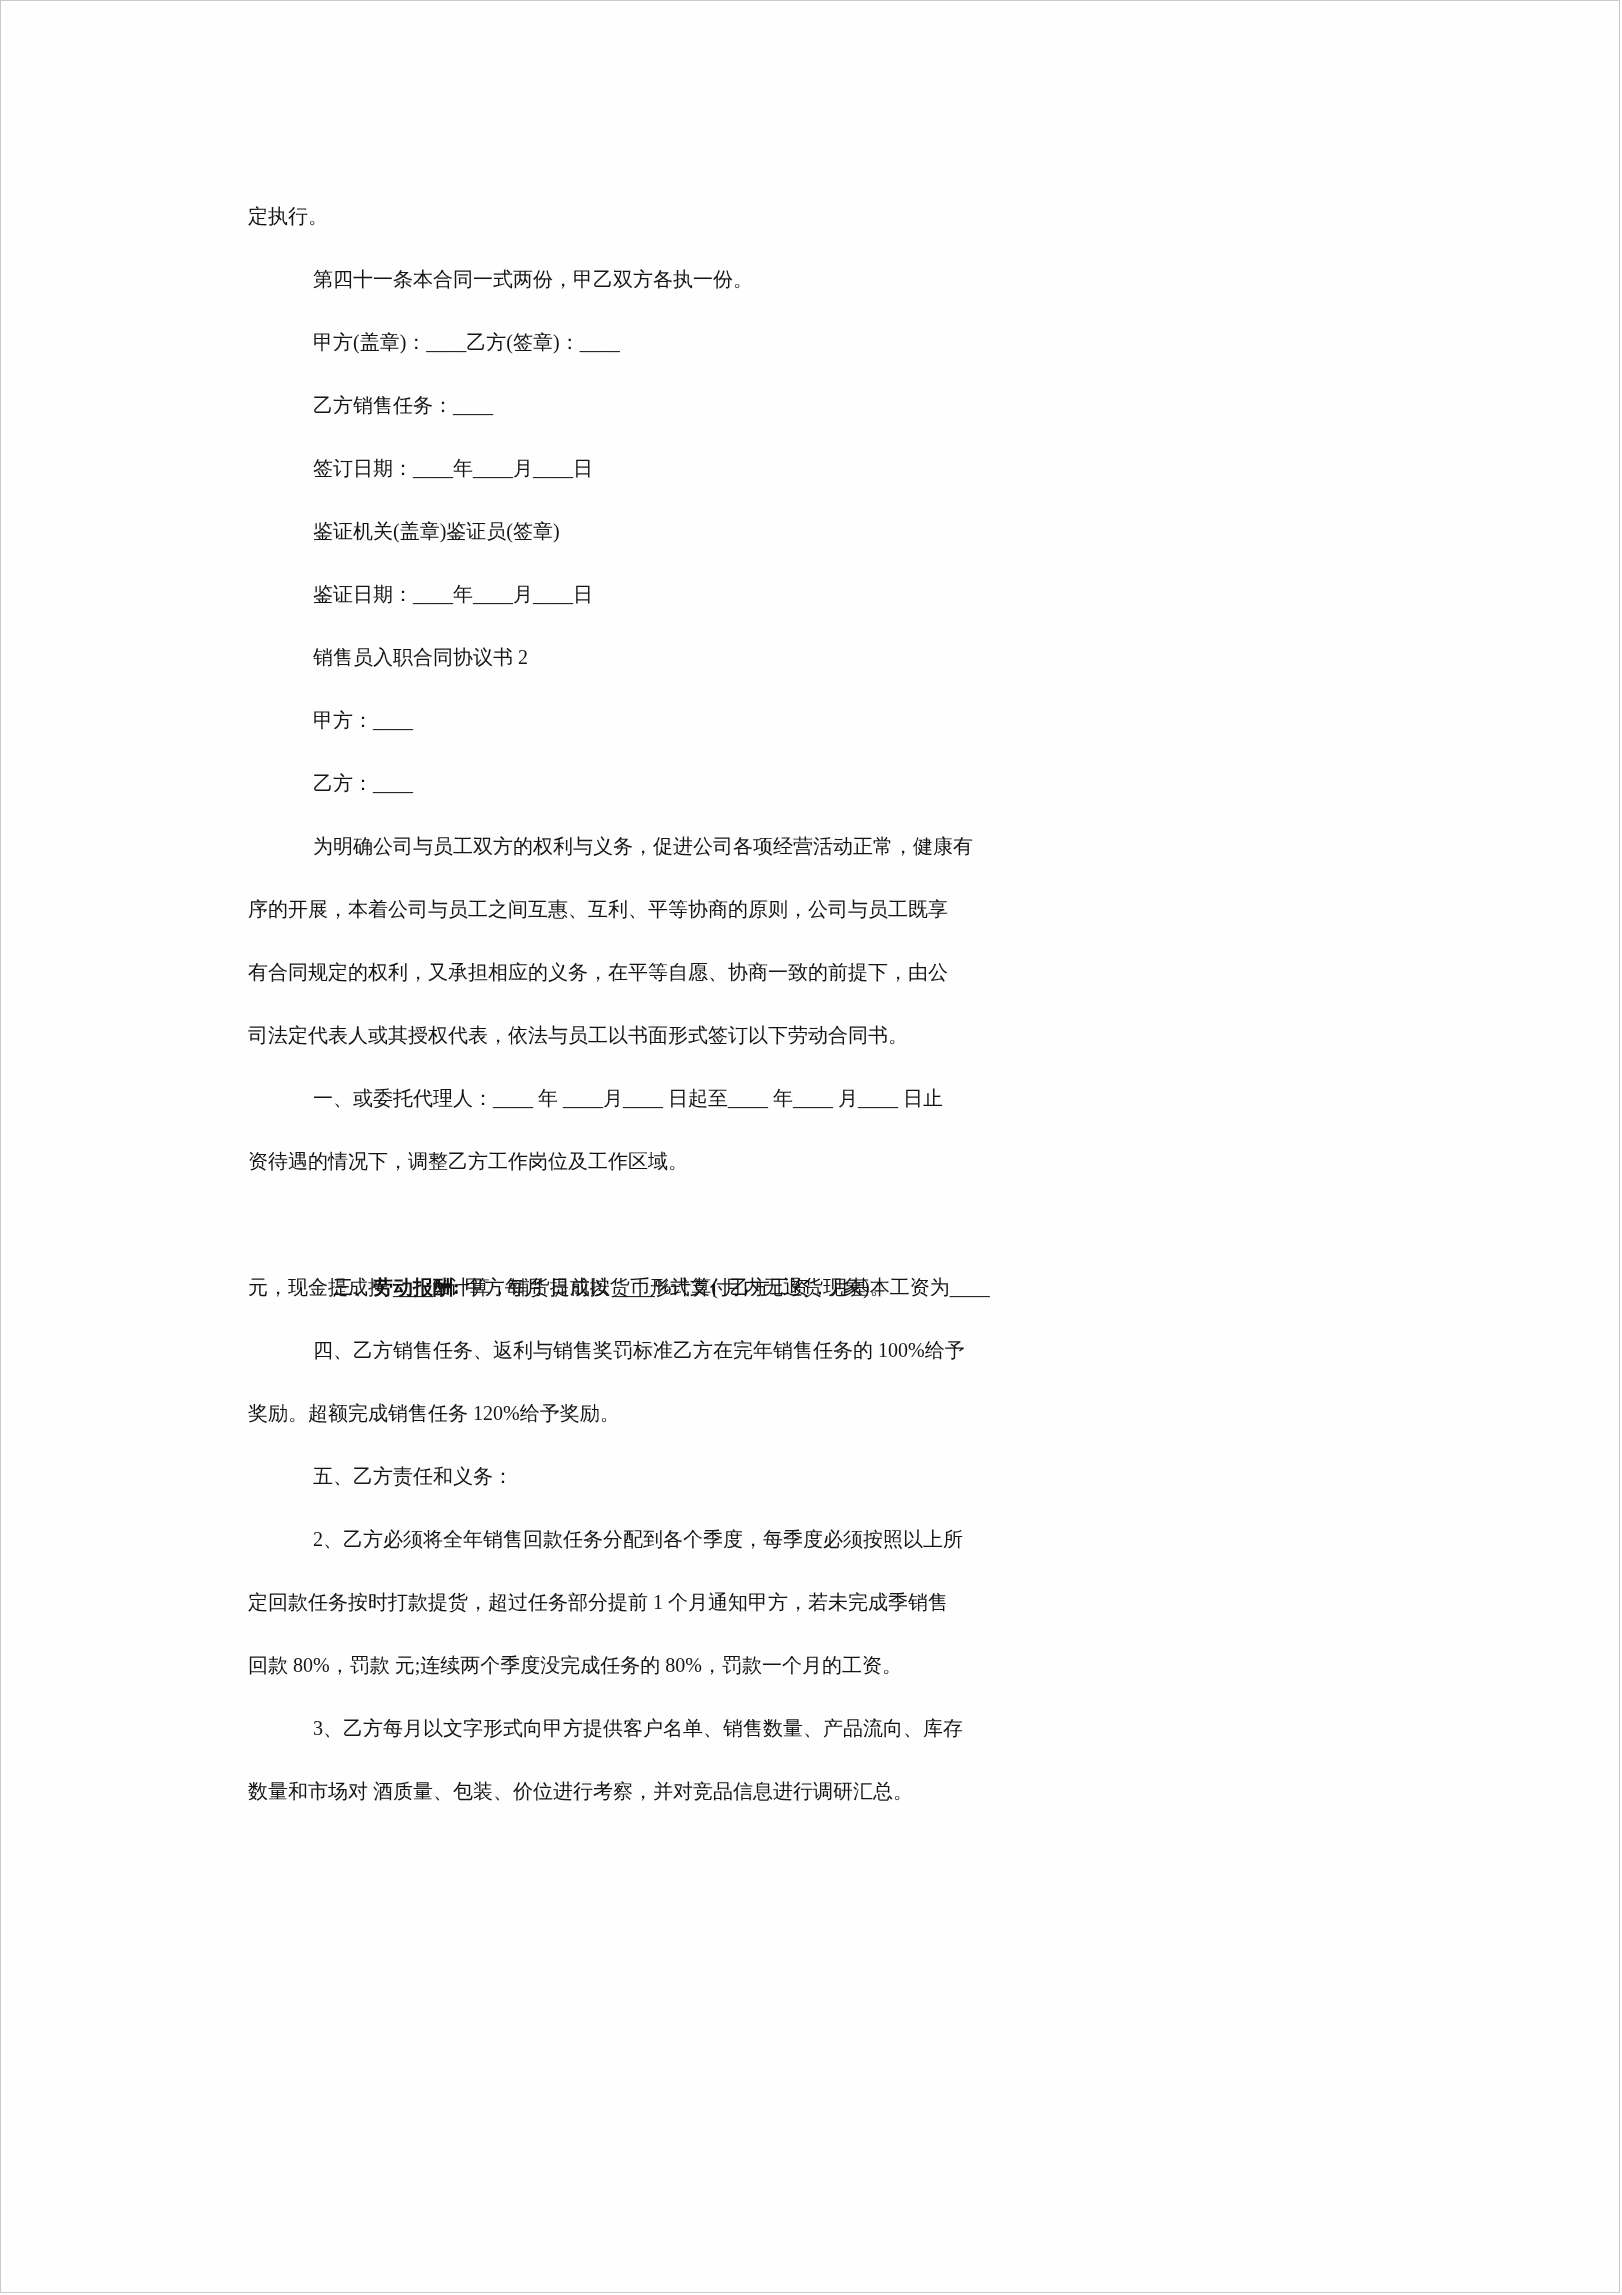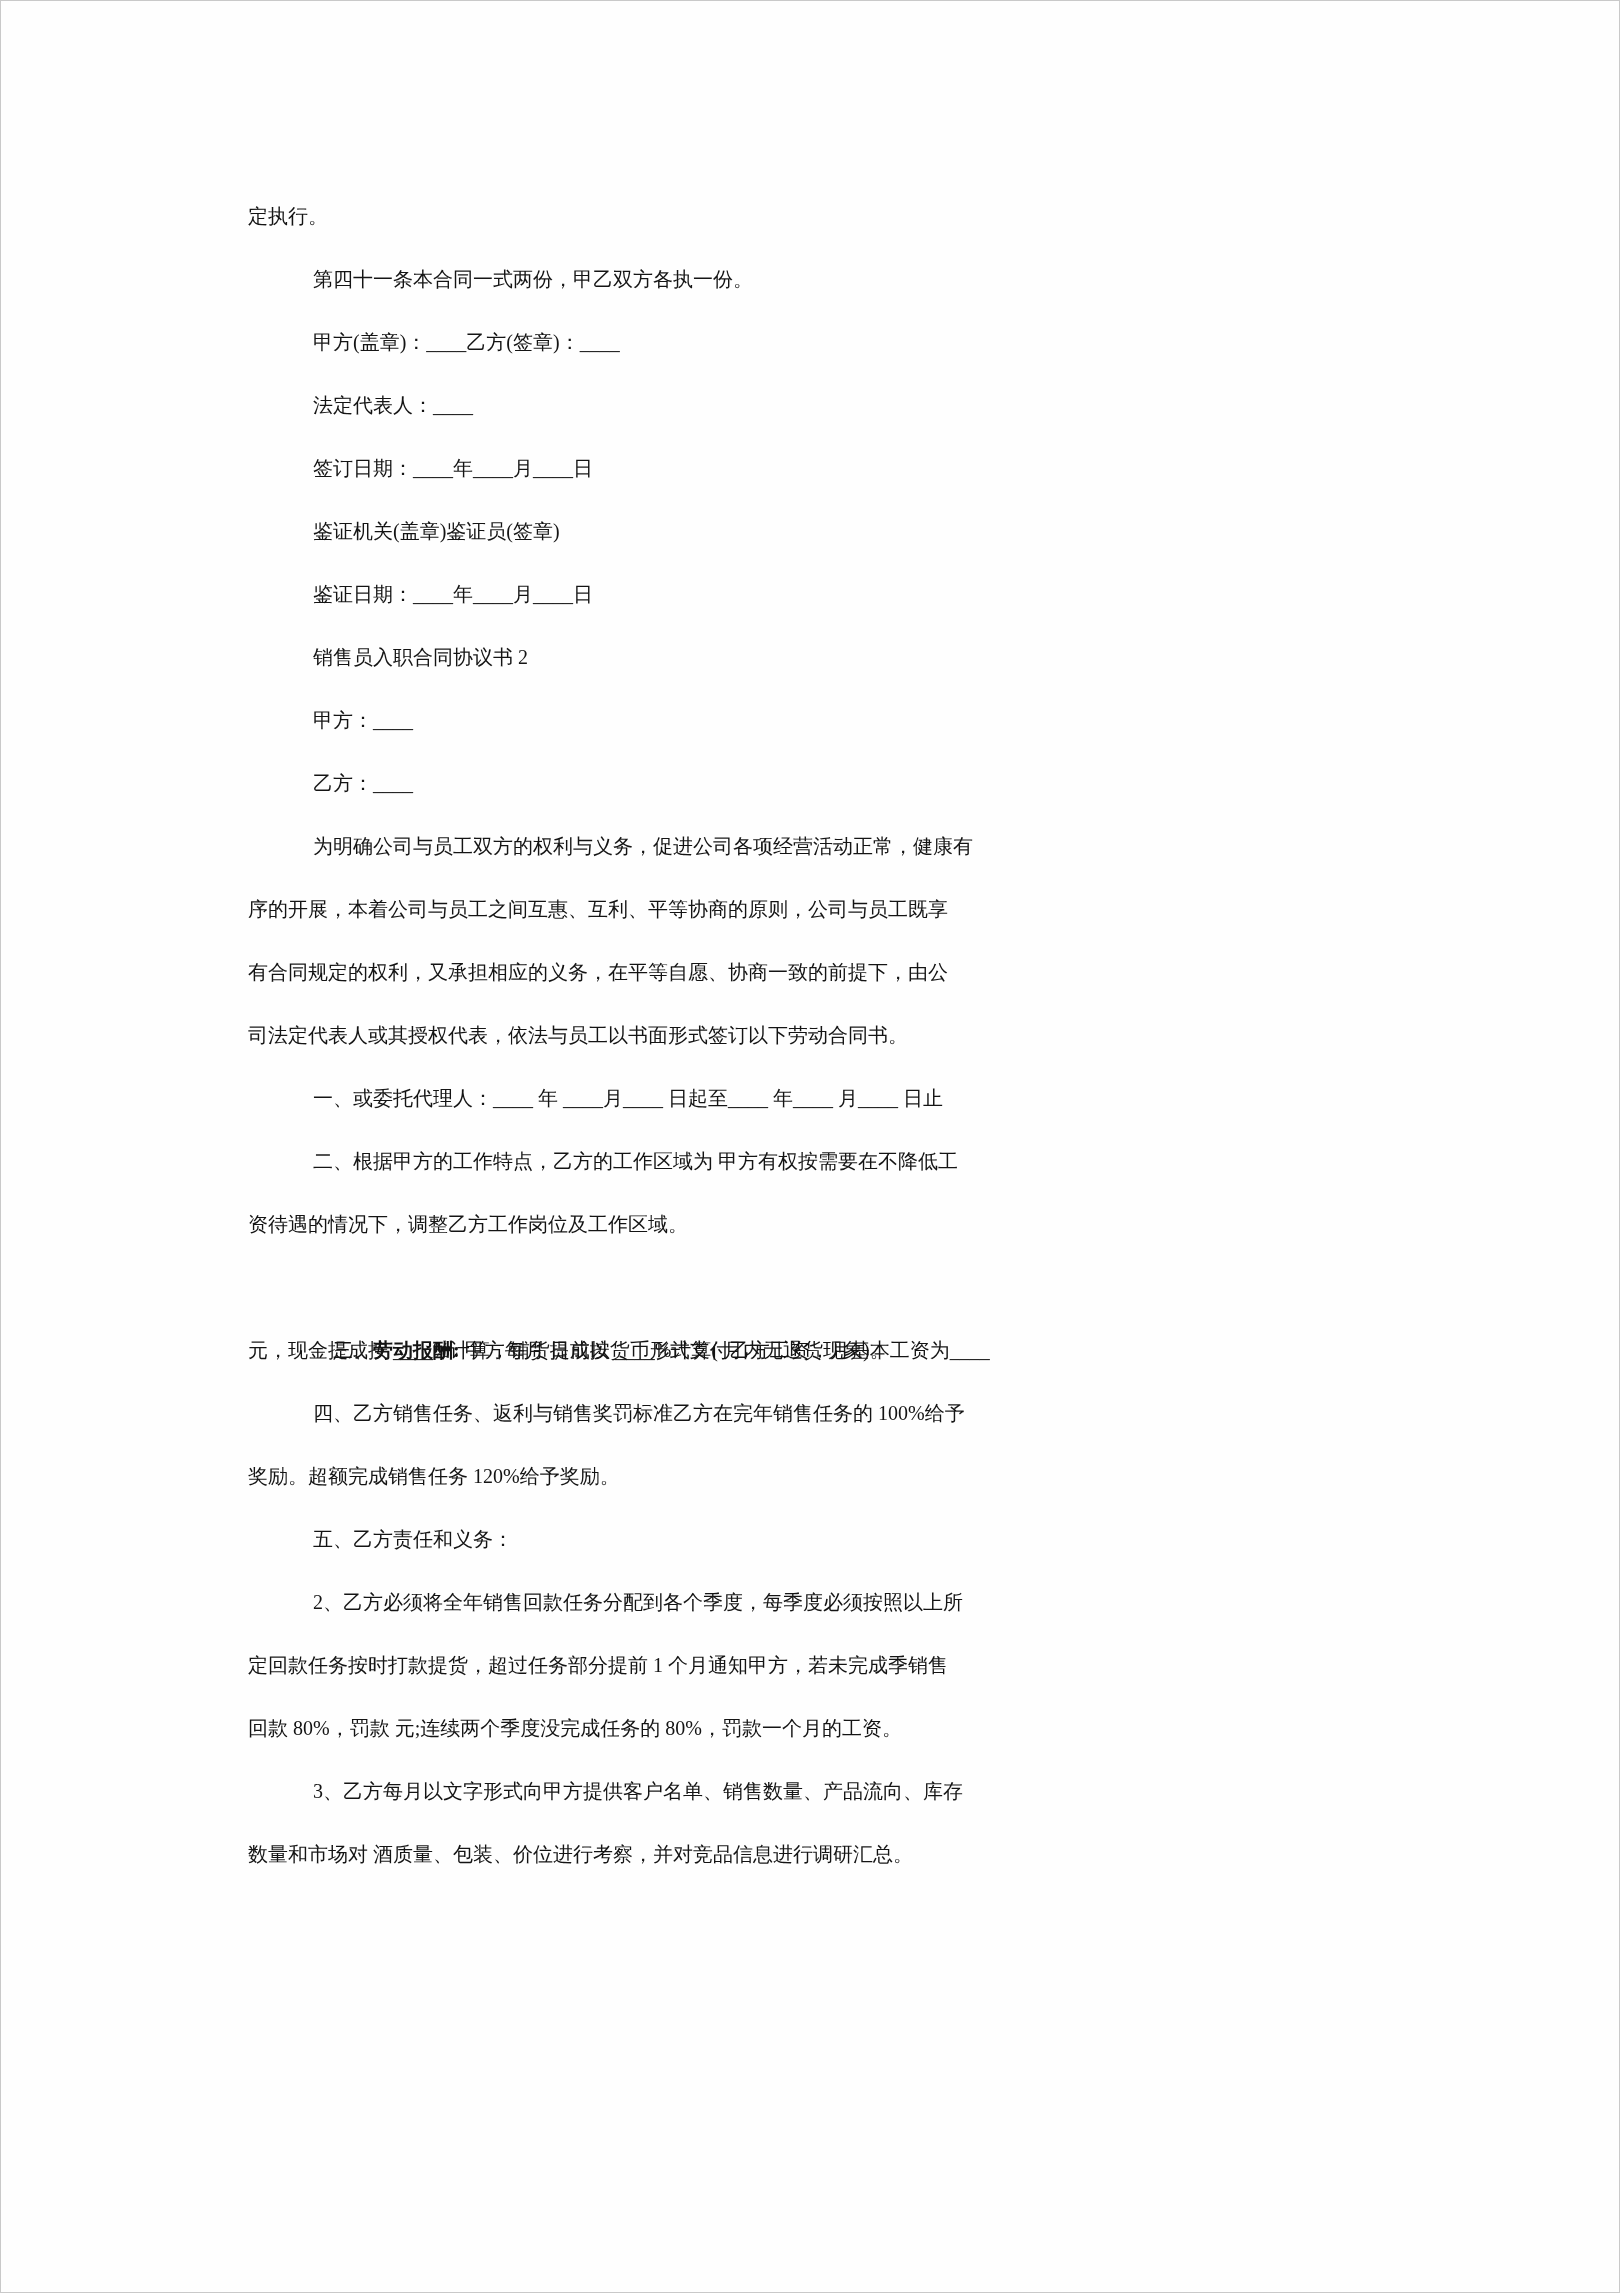--- a/index.html
+++ b/index.html
@@ -39,33 +39,32 @@
     margin-top: 32px;
   }
 </style>
 </head>
 <body>
 
 <div class="page">
   <div class="doc-line">定执行。</div>
   <div class="doc-line indent">第四十一条本合同一式两份，甲乙双方各执一份。</div>
   <div class="doc-line indent">甲方(盖章)：____乙方(签章)：____</div>
-  <div class="doc-line indent">法定代表人：____</div>
+  <div class="doc-line indent">乙方销售任务：____</div>
   <div class="doc-line indent">签订日期：____年____月____日</div>
   <div class="doc-line indent">鉴证机关(盖章)鉴证员(签章)</div>
   <div class="doc-line indent">鉴证日期：____年____月____日</div>
   <div class="doc-line indent">销售员入职合同协议书 2</div>
   <div class="doc-line indent">甲方：____</div>
   <div class="doc-line indent">乙方：____</div>
   <div class="doc-line indent">为明确公司与员工双方的权利与义务，促进公司各项经营活动正常，健康有</div>
   <div class="doc-line">序的开展，本着公司与员工之间互惠、互利、平等协商的原则，公司与员工既享</div>
   <div class="doc-line">有合同规定的权利，又承担相应的义务，在平等自愿、协商一致的前提下，由公</div>
   <div class="doc-line">司法定代表人或其授权代表，依法与员工以书面形式签订以下劳动合同书。</div>
   <div class="doc-line indent">一、或委托代理人：____ 年 ____月____ 日起至____ 年____ 月____ 日止</div>
-  <div class="doc-line indent">二、根据甲方的工作特点，乙方的工作区域为 甲方有权按需要在不降低工</div>
   <div class="doc-line">资待遇的情况下，调整乙方工作岗位及工作区域。</div>
   <div class="doc-line indent">
     <span>三、</span><span class="seg-bold">劳动报酬:</span><span> 甲方每月 日前以货币形式支付乙方工资，月基本工资为____</span>
   </div>
   <div class="doc-line">元，现金提成按 ____%计算，铺货提成按 ____%计算( 月内无退货现象)。</div>
   <div class="doc-line indent">四、乙方销售任务、返利与销售奖罚标准乙方在完年销售任务的 100%给予</div>
   <div class="doc-line">奖励。超额完成销售任务 120%给予奖励。</div>
   <div class="doc-line indent">五、乙方责任和义务：</div>
   <div class="doc-line indent">2、乙方必须将全年销售回款任务分配到各个季度，每季度必须按照以上所</div>
   <div class="doc-line">定回款任务按时打款提货，超过任务部分提前 1 个月通知甲方，若未完成季销售</div>

